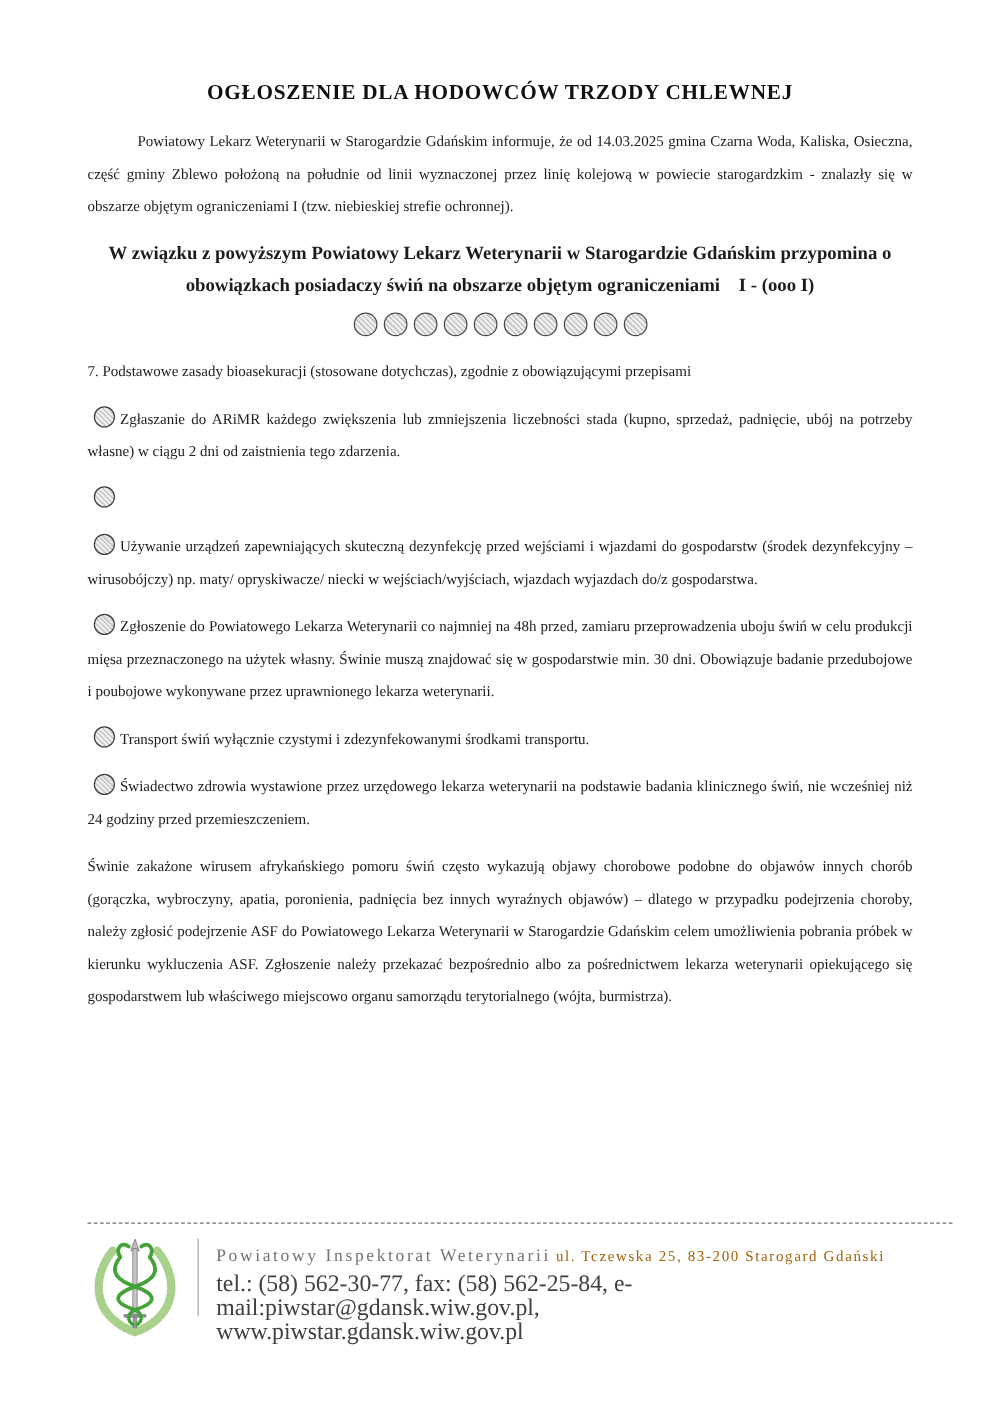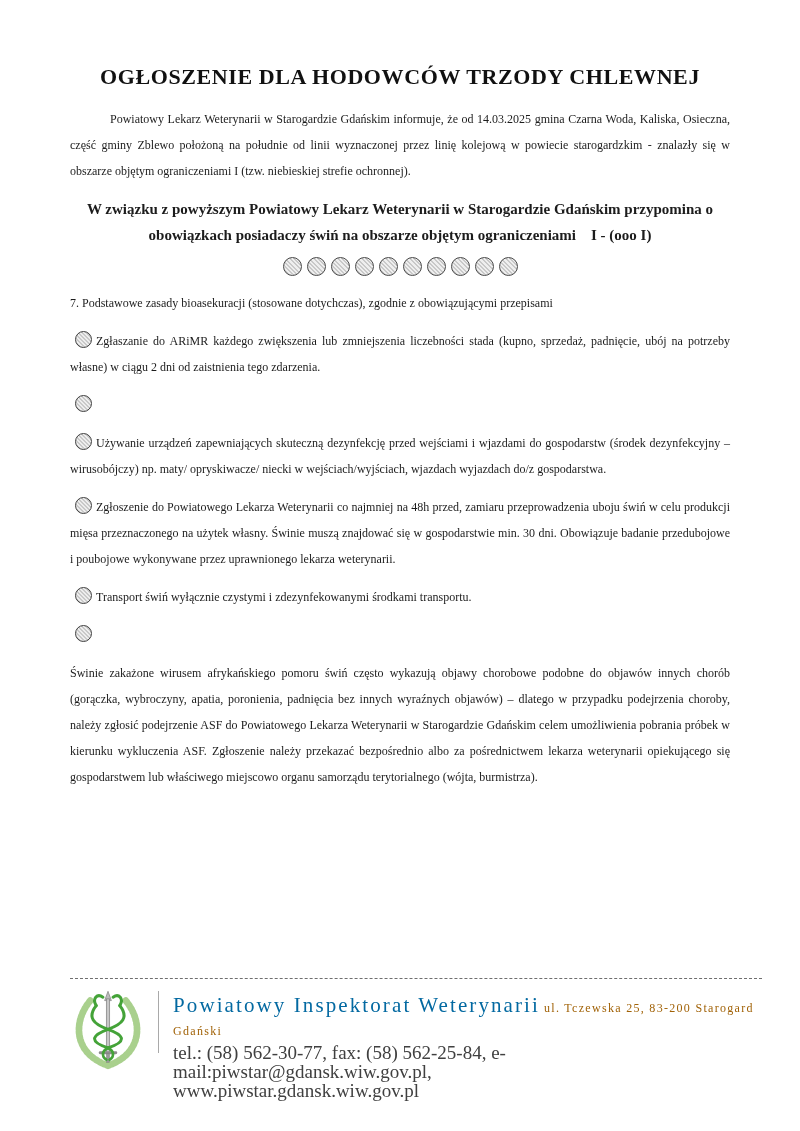--- a/index.html
+++ b/index.html
@@ -7,21 +7,21 @@
     width:800px;height:1131px;
     background:#ffffff;
     font-family:"Liberation Serif","DejaVu Serif",serif;
     color:#1c1c1c;
     position:relative;
     overflow:hidden;
   }
   .page{position:absolute;inset:0;}
   .content{padding:64px 70px 0 70px;}
   .title{
-    font-size:22px;font-weight:bold;text-align:center;
+    font-size:17px;font-weight:bold;text-align:center;
     letter-spacing:.6px;margin:0 0 16px 0;color:#111;
   }
   p.body-par{
     font-size:12px;line-height:26px;text-align:justify;
     margin:0 0 12px 0;
   }
   p.first-indent{text-indent:40px;}
   .centered-block{margin:0 0 6px 0;font-weight:bold;}
   .centered-line{
     font-size:15px;line-height:26px;text-align:center;
@@ -46,21 +46,21 @@
   .footer{
     position:absolute;left:70px;right:38px;top:978px;
     border-top:1.5px dashed #6f6f6f;
     padding-top:9px;
     display:flex;align-items:flex-start;
   }
   .logo-box{width:76px;height:86px;flex:0 0 auto;}
   .vsep{width:1px;background:#a9a9a9;height:62px;margin:3px 14px 0 12px;flex:0 0 auto;}
   .f-text{padding-top:6px;}
   .f-line1{line-height:22px;margin-bottom:1px;}
-  .org-name{font-size:21px;letter-spacing:2.1px;color:#0369a1;font-family:Liberation Serif, serif;}
+  .org-name{font-size:14px;letter-spacing:2.1px;color:#737373;font-family:Liberation Serif, serif;}
   .org-addr{font-size:12px;letter-spacing:1.3px;color:#a16207;}
   .f-line2,.f-line3{font-size:19px;line-height:19px;color:#404040;}
 </style>
 </head>
 <body>
 
 <div class="page">
   <div class="content">
 
     <h1 class="title">OGŁOSZENIE DLA HODOWCÓW TRZODY CHLEWNEJ</h1>
@@ -81,21 +81,21 @@
     <p class="body-par bullet-par"><span class="bcirc"></span><span>Zgłaszanie do ARiMR każdego zwiększenia lub zmniejszenia liczebności stada (kupno, sprzedaż, padnięcie, ubój na potrzeby własne) w ciągu 2 dni od zaistnienia tego zdarzenia.</span></p>
 
     <p class="body-par bullet-par"><span class="bcirc"></span></p>
 
     <p class="body-par bullet-par"><span class="bcirc"></span><span>Używanie urządzeń zapewniających skuteczną dezynfekcję przed wejściami i wjazdami do gospodarstw (środek dezynfekcyjny – wirusobójczy) np. maty/ opryskiwacze/ niecki w wejściach/wyjściach, wjazdach wyjazdach do/z gospodarstwa.</span></p>
 
     <p class="body-par bullet-par"><span class="bcirc"></span><span>Zgłoszenie do Powiatowego Lekarza Weterynarii co najmniej na 48h przed, zamiaru przeprowadzenia uboju świń w celu produkcji mięsa przeznaczonego na użytek własny. Świnie muszą znajdować się w gospodarstwie min. 30 dni. Obowiązuje badanie przedubojowe i poubojowe wykonywane przez uprawnionego lekarza weterynarii.</span></p>
 
     <p class="body-par bullet-par"><span class="bcirc"></span><span>Transport świń wyłącznie czystymi i zdezynfekowanymi  środkami transportu.</span></p>
 
-    <p class="body-par bullet-par"><span class="bcirc"></span></p>
+    <p class="body-par bullet-par"><span class="bcirc"></span><span>Świadectwo zdrowia wystawione przez urzędowego lekarza weterynarii na podstawie badania klinicznego świń, nie wcześniej niż 24 godziny przed przemieszczeniem.</span></p>
 
     <p class="body-par closing">Świnie zakażone wirusem afrykańskiego pomoru świń często wykazują objawy chorobowe podobne do objawów innych chorób (gorączka, wybroczyny, apatia, poronienia, padnięcia bez innych wyraźnych objawów) – dlatego w przypadku  podejrzenia choroby, należy zgłosić podejrzenie ASF do Powiatowego Lekarza Weterynarii w Starogardzie Gdańskim celem umożliwienia pobrania próbek w kierunku wykluczenia ASF. Zgłoszenie należy przekazać bezpośrednio albo za pośrednictwem lekarza weterynarii opiekującego się gospodarstwem lub właściwego miejscowo organu samorządu terytorialnego (wójta, burmistrza).</p>
   </div>
 
   <div class="footer">
     <div class="logo-box">
       <svg viewBox="0 0 90 100" width="76" height="86" aria-hidden="true">
 
         <path d="M24,14 C4,38 3,76 45,91 C87,76 86,38 66,14" fill="none" stroke="#a9d08d" stroke-width="8" stroke-dasharray="2.4 2.6" stroke-linecap="round"></path>
 

